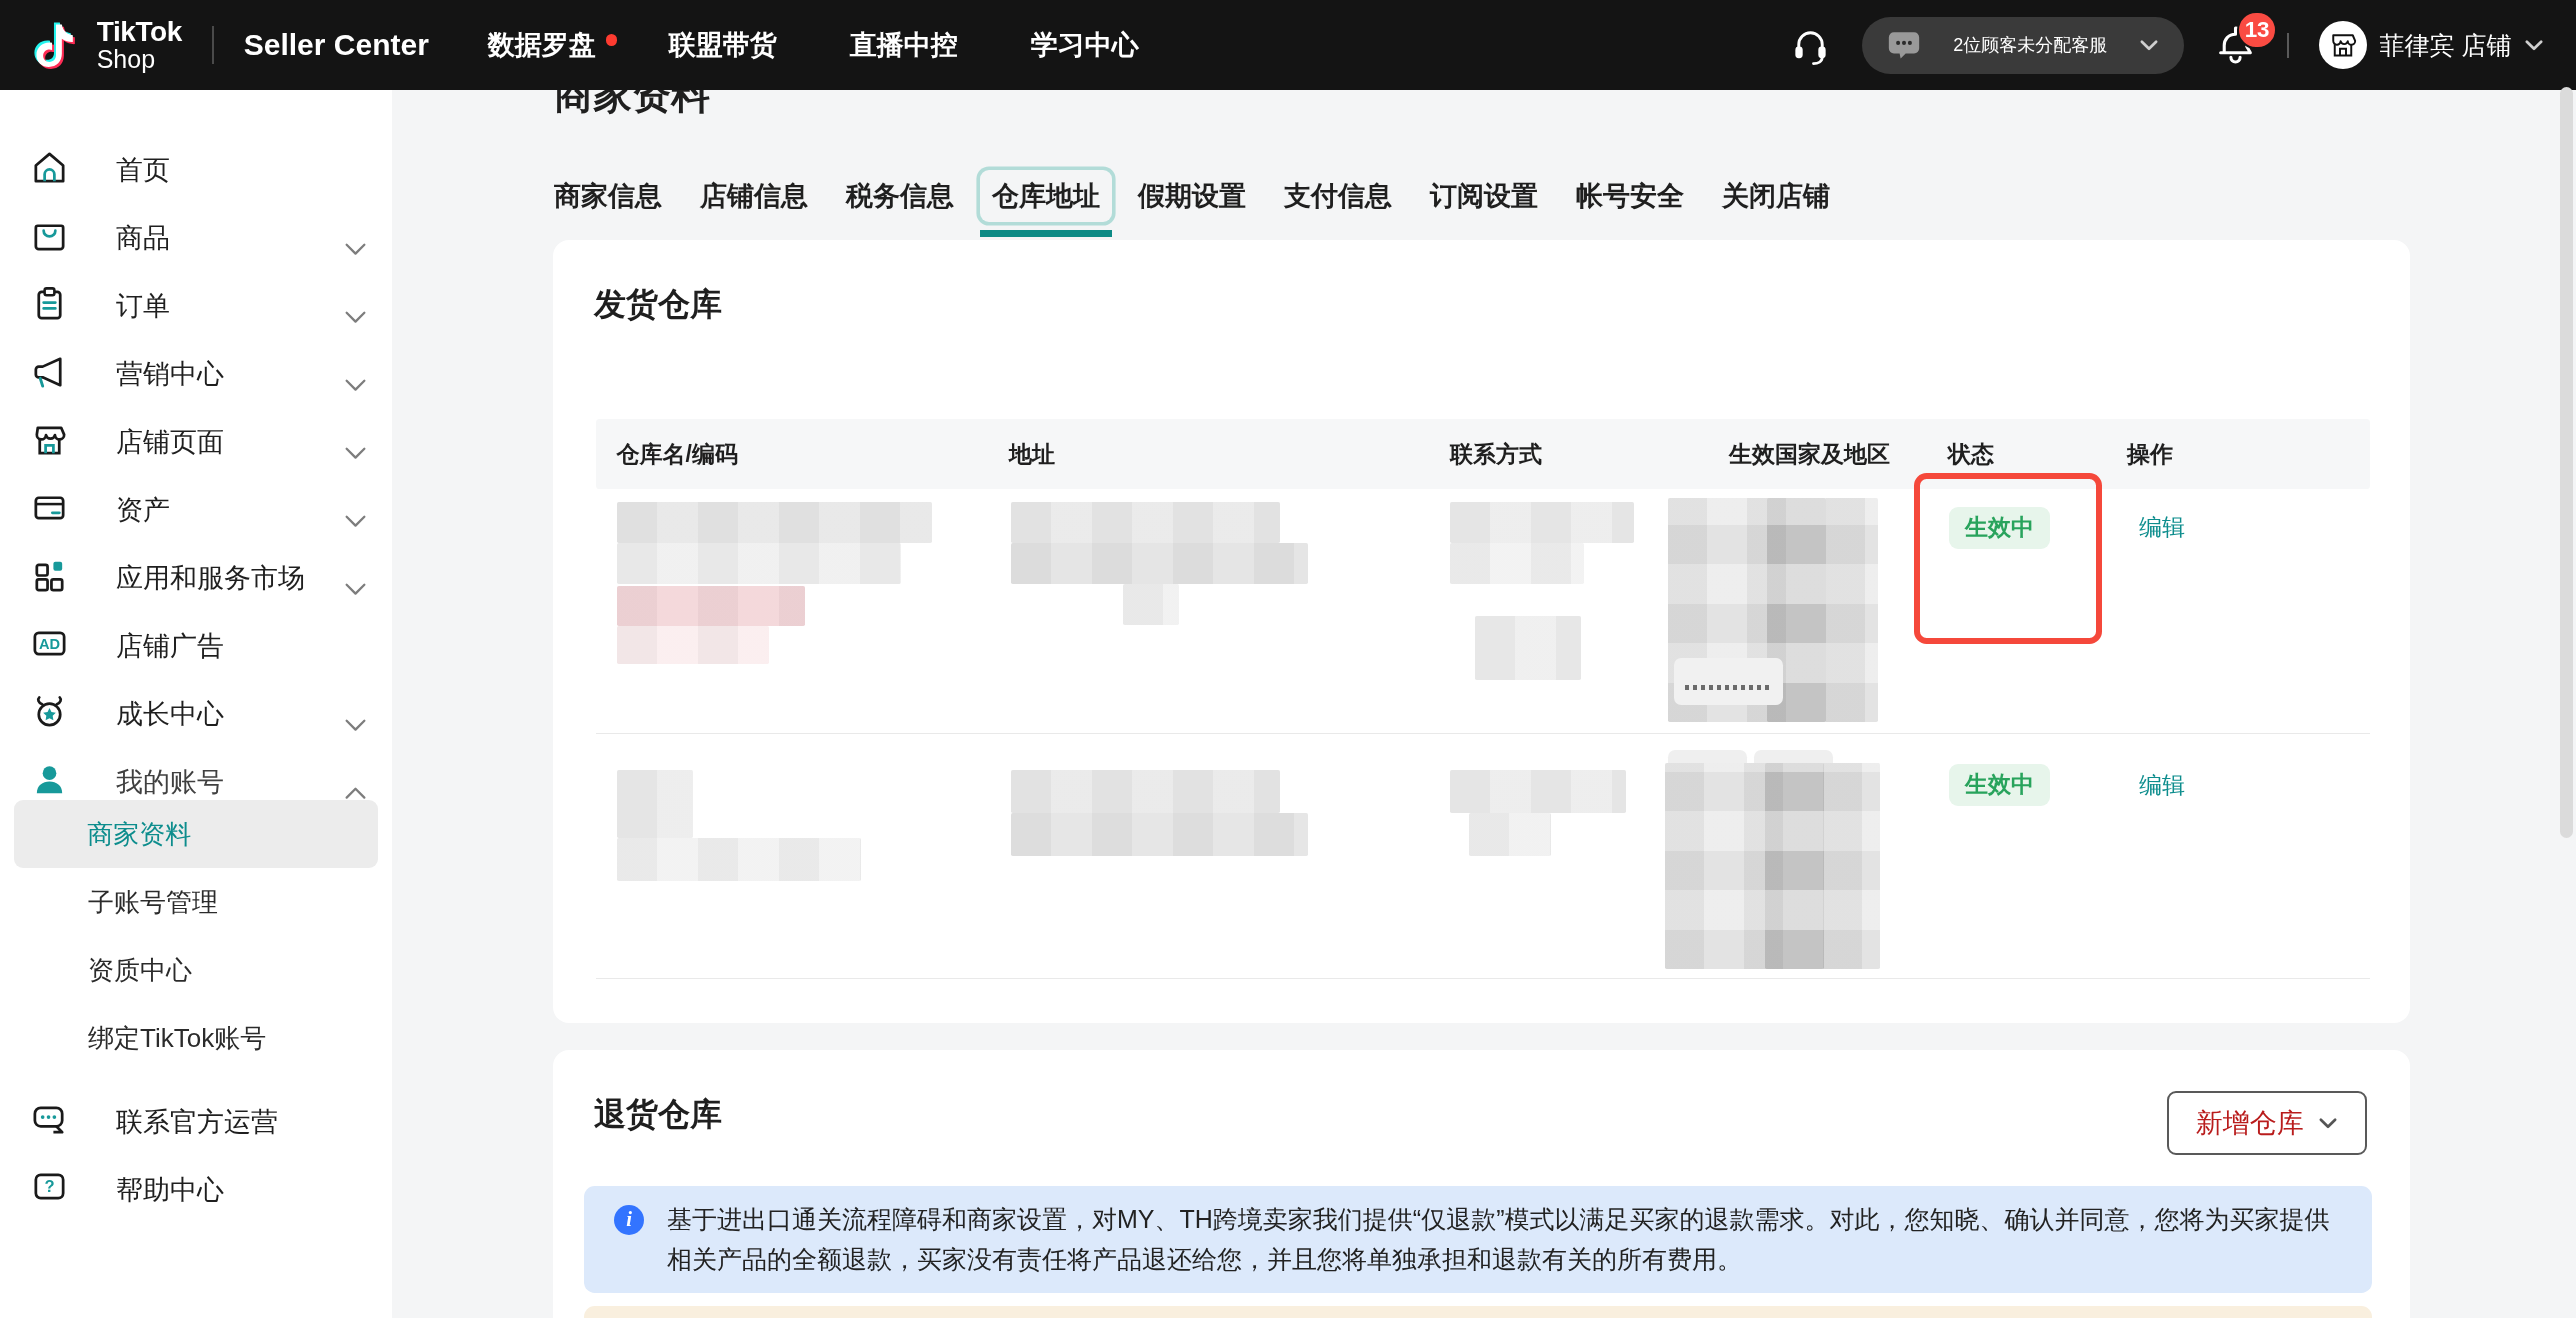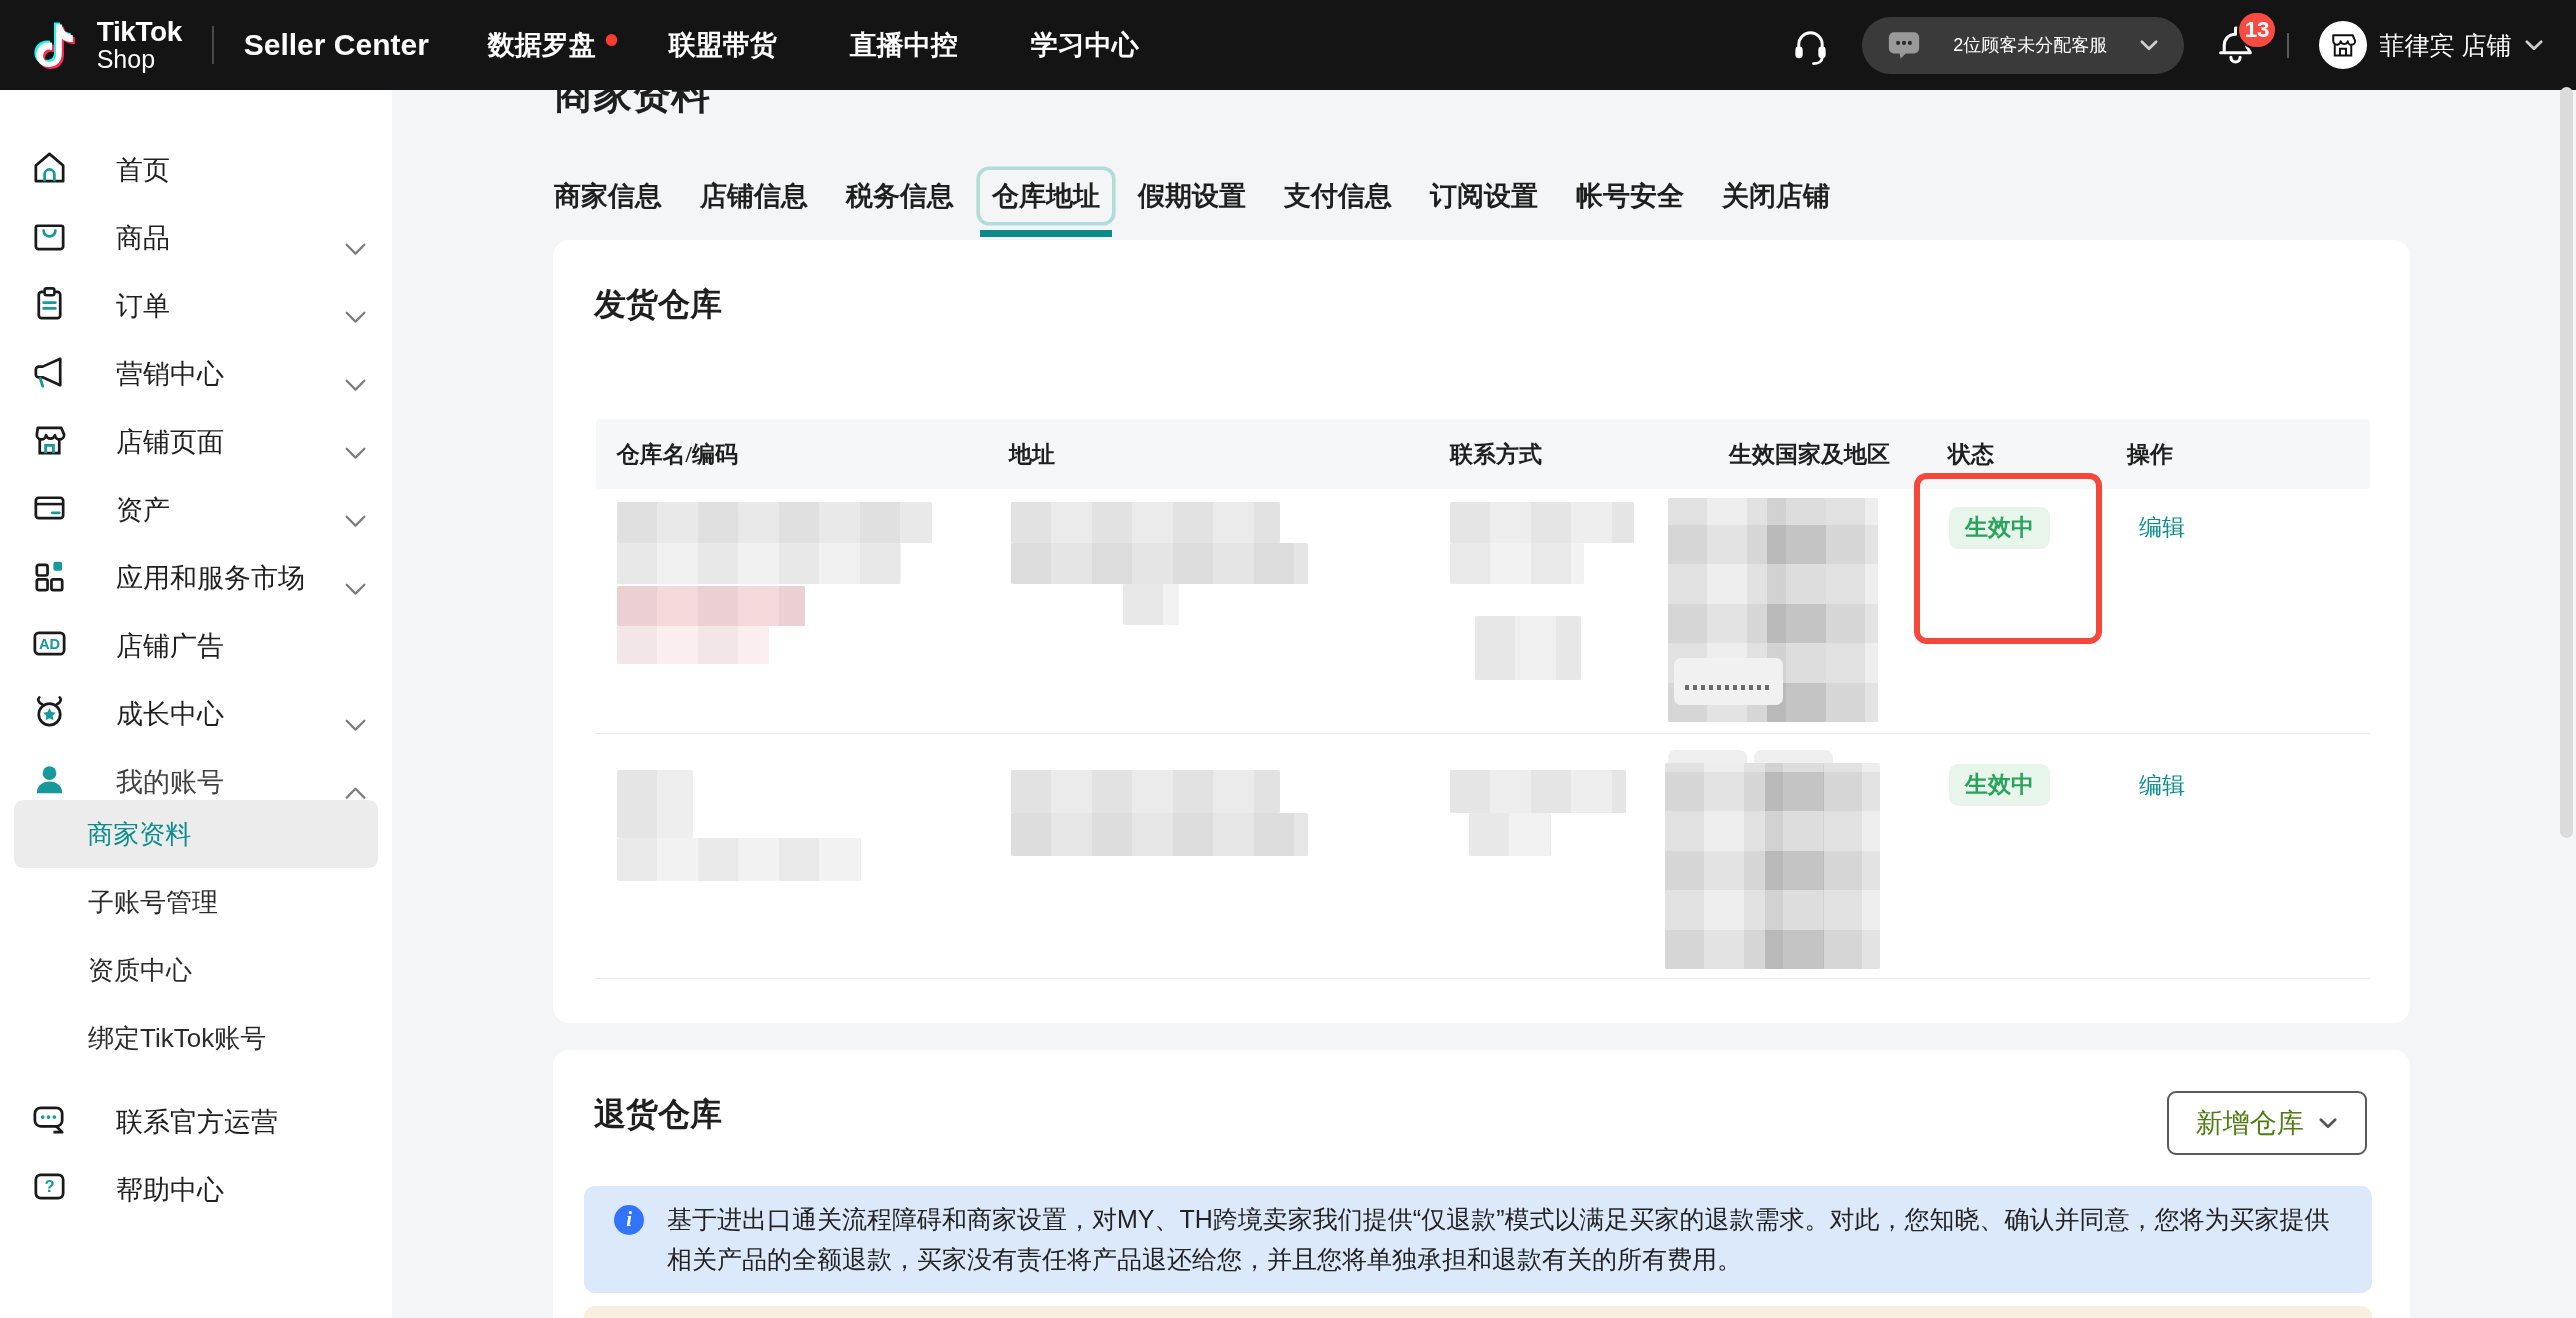--- a/index.html
+++ b/index.html
@@ -45,37 +45,37 @@
 
   
   .card{position:absolute;left:553px;width:1857px;background:#fff;border-radius:16px;}
   #card-shipping{top:240px;height:783px;}
   #card-return{top:1050px;height:340px;}
   .card-title{position:absolute;left:41px;top:43px;font-size:32px;font-weight:700;}
 
   
   .table{position:absolute;left:43px;top:179px;width:1774px;}
   .thead{display:flex;height:70px;background:#f6f7f8;align-items:center;font-size:23px;font-weight:600;color:#1f1f1f;border-radius:3.6px;}
-  .c1{width:413px;padding-left:20.6px;box-sizing:border-box;font-family:Liberation Serif, serif;}
+  .c1{width:413px;padding-left:20.6px;box-sizing:border-box;}
   .c2{width:441px;}.c3{width:279px;}.c4{width:219px;}.c5{width:179px;}.c6{flex:1;}
   .trow{position:relative;height:244px;border-bottom:0.9px solid #e9e9e9;}
   .blk{position:absolute;border-radius:1.8px;}
   .pxh{background-image:repeating-linear-gradient(90deg,rgba(0,0,0,0.035) 0 40px,rgba(255,255,255,0.04) 40px 81px);}
   .pxgrid{background-color:#ececec;background-image:
     repeating-linear-gradient(0deg,rgba(0,0,0,0.045) 0 39px,rgba(255,255,255,0.05) 39px 79px),
     repeating-linear-gradient(90deg,rgba(0,0,0,0.05) 0 39px,rgba(255,255,255,0.06) 39px 79px);}
   .pxcol{background-color:rgba(0,0,0,0.08);background-image:repeating-linear-gradient(0deg,rgba(0,0,0,0.06) 0 39px,rgba(255,255,255,0.04) 39px 79px);}
   .tip-censor{position:absolute;background:#f1f1f1;border-radius:7.2px;}
   .tip-dash{position:absolute;left:10.7px;top:27px;right:10.7px;height:5.4px;background:repeating-linear-gradient(90deg,#6b6b6b 0 4.5px,transparent 4.5px 8px);}
   .status-badge{position:absolute;display:inline-block;background:#e7f5eb;color:#28a35c;border-radius:9px;padding:7.2px 16px;font-size:23px;font-weight:600;line-height:1.2;}
   .link-edit{position:absolute;color:#0d8d8d;font-size:23px;cursor:pointer;}
   .red-highlight{position:absolute;left:1361px;top:233px;width:176px;height:159px;border:6.3px solid #f5483b;border-radius:12.5px;z-index:6;pointer-events:none;}
 
   
-  .add-btn{position:absolute;right:43px;top:41px;height:64px;box-sizing:border-box;border:2.7px solid #595959;border-radius:9px;background:#fff;display:flex;align-items:center;gap:14.3px;padding:0 27px;font-size:27px;color:#4d7c0f;cursor:pointer;}
+  .add-btn{position:absolute;right:43px;top:41px;height:64px;box-sizing:border-box;border:2.7px solid #595959;border-radius:9px;background:#fff;display:flex;align-items:center;gap:14.3px;padding:0 27px;font-size:27px;color:#b91c1c;cursor:pointer;}
   .notice-blue{position:absolute;left:31px;top:136px;width:1788px;box-sizing:border-box;background:#dce9fb;border-radius:10.7px;padding:12.5px 38px 14.3px 30px;display:flex;gap:23px;}
   .info-icon{flex:none;width:30px;height:30px;margin-top:6.3px;border-radius:50%;background:#3374ff;color:#fff;display:flex;align-items:center;justify-content:center;font-size:20.6px;font-weight:700;font-family:"Liberation Serif","DejaVu Serif",serif;font-style:italic;}
   .notice-text{font-size:25px;line-height:40px;color:#222;}
   .notice-cream{position:absolute;left:31px;top:256px;width:1788px;height:72px;background:#f9efde;border-radius:10.7px;}
 
   
   .scroll-thumb{position:absolute;right:2.7px;top:87px;width:13.4px;height:751px;background:#dbdbdb;border-radius:7.2px;z-index:30;}
 
   svg{display:block;}
 </style>

